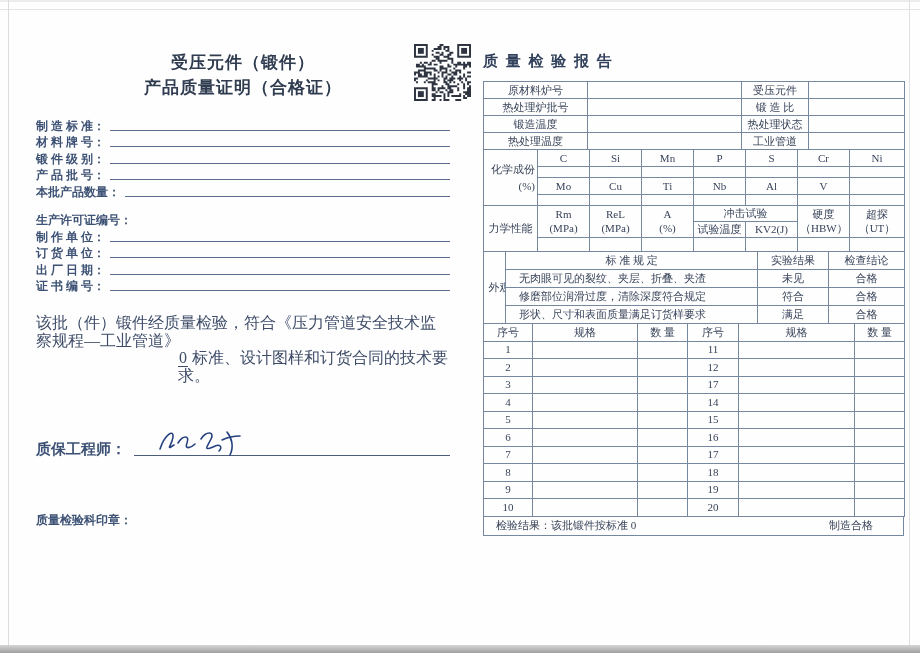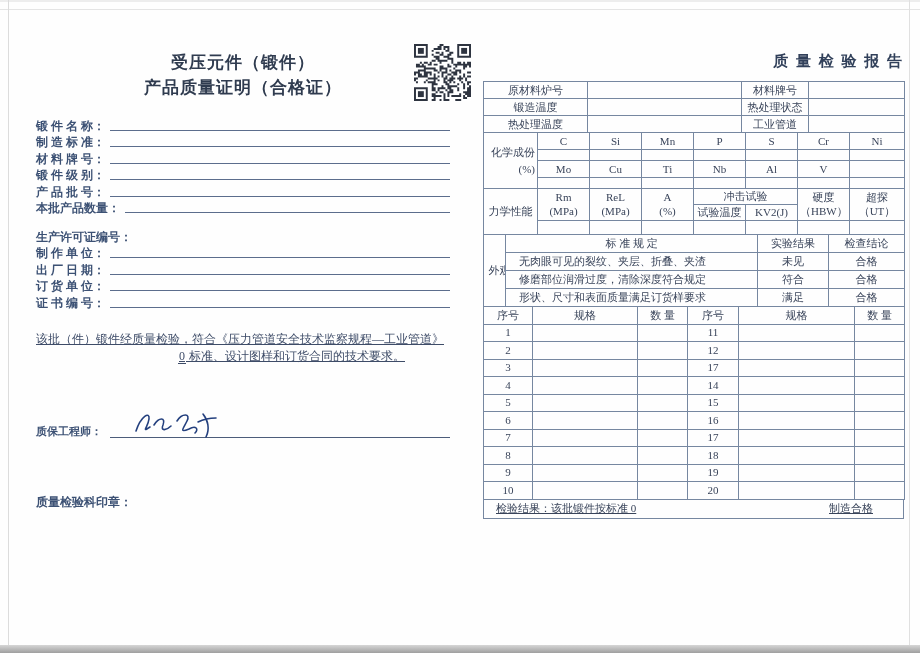--- a/index.html
+++ b/index.html
@@ -16,48 +16,48 @@
 
   
   .left-half{position:absolute;left:36px;top:38px;width:414px;margin-top:12px;}
   .cert-title{text-align:center;font-weight:bold;font-size:17px;line-height:25px;color:#2f3b4f;letter-spacing:1px;}
   .qr-wrap{position:absolute;left:414px;top:44px;width:57px;height:57px;}
   .fields{margin-top:16px;}
   .frow{display:flex;align-items:flex-end;height:16.5px;}
   .flabel{font-size:12px;font-weight:600;color:#3c5174;white-space:pre;line-height:14px;}
   .fline{flex:1;border-bottom:1px solid #5b6d8c;margin-left:5px;margin-bottom:2px;height:12px;}
   .license-block{margin-top:12px;}
-  .statement{margin-top:21px;font-size:12px;color:#3e4c68;line-height:17.5px;text-decoration:underline;}
+  .statement{margin-top:21px;font-size:16px;color:#3e4c68;line-height:17.5px;}
   .statement .line2{margin-left:142px;}
   .statement .uline{border-bottom:1px solid #3e4c68;padding:0 1px;}
   .engineer-row{display:flex;align-items:flex-end;margin-top:46px;height:26px;}
-  .engineer-row .flabel{font-size:11px;}
+  .engineer-row .flabel{font-size:15px;}
   .sig-line{flex:1;border-bottom:1px solid #4c5d7a;margin-left:8px;position:relative;height:100%;}
   .sig-line svg{position:absolute;left:18px;bottom:-3px;}
   .stamp-row{margin-top:54px;}
 
   
   .right-half{position:absolute;left:483px;top:52px;width:421px;}
-  .report-title{text-align:right;font-weight:bold;font-size:15px;letter-spacing:2px;color:#31405a;margin-bottom:11px;}
+  .report-title{text-align:left;font-weight:bold;font-size:15px;letter-spacing:2px;color:#31405a;margin-bottom:11px;}
   table{border-collapse:collapse;table-layout:fixed;width:421px;margin-top:-1px;}
   td{border:1px solid #7687a0;padding:0 2px;font-size:11px;color:#39445a;text-align:center;
      line-height:1.15;overflow:hidden;white-space:nowrap;}
   .t-info td{height:16px;}
   .t-chem td{height:16px;}
   .t-chem tr.blank td{height:10px;}
   .t-mech td{height:15px;}
   .t-mech tr.blank td{height:13px;}
   .t-app td{height:17px;}
   .t-app td.std-cell{text-align:left;padding-left:13px;}
   .t-serial td{height:16.5px;}
   .t-result td{height:18px;}
   .two-line span{display:block;line-height:1.2;}
   .vlbl span{display:inline-block;width:12px;word-break:break-all;line-height:16.5px;font-size:11px;color:#39445a;}
   .chem-lbl span{display:block;line-height:1.5;text-align:right;}
-  .result-flex{display:flex;justify-content:space-between;align-items:center;padding:0 28px 0 10px;text-decoration:underline;}
+  .result-flex{display:flex;justify-content:space-between;align-items:center;padding:0 28px 0 10px;}
   .report-footer{display:flex;align-items:flex-start;margin-top:13px;font-size:12.5px;font-weight:600;color:#3c5174;}
   .report-footer .sig{margin-top:-8px;}
   .sig path{fill:none;stroke:#2544a0;stroke-width:1.7;stroke-linecap:round;stroke-linejoin:round;}
   .qsig path{fill:none;stroke:#24407e;stroke-width:1.6;stroke-linecap:round;stroke-linejoin:round;}
 </style>
 </head>
 <body>
 
 <div class="page">
   <div class="edge-top2"></div>
@@ -67,24 +67,20 @@
   <div class="edge-bottom"></div>
 
   <div class="left-half">
     <div class="cert-title">
       <div>受压元件（锻件）</div>
       <div>产品质量证明（合格证）</div>
     </div>
 
     <div class="fields">
       <div class="frow">
-        <span class="flabel">锻 件 名 称：</span>
-        <span class="fline"></span>
-      </div>
-      <div class="frow">
         <span class="flabel">制 造 标 准：</span>
         <span class="fline"></span>
       </div>
       <div class="frow">
         <span class="flabel">材 料 牌 号：</span>
         <span class="fline"></span>
       </div>
       <div class="frow">
         <span class="flabel">锻 件 级 别：</span>
         <span class="fline"></span>
@@ -101,25 +97,25 @@
 
     <div class="license-block">
       <div class="frow">
         <span class="flabel">生产许可证编号：</span>
       </div>
       <div class="frow">
         <span class="flabel">制 作 单 位：</span>
         <span class="fline"></span>
       </div>
       <div class="frow">
+        <span class="flabel">订 货 单 位：</span>
+        <span class="fline"></span>
+      </div>
+      <div class="frow">
         <span class="flabel">出 厂 日 期：</span>
-        <span class="fline"></span>
-      </div>
-      <div class="frow">
-        <span class="flabel">订 货 单 位：</span>
         <span class="fline"></span>
       </div>
       <div class="frow">
         <span class="flabel">证 书 编 号：</span>
         <span class="fline"></span>
       </div>
     </div>
 
     <div class="statement">
       <div>该批（件）锻件经质量检验，符合《压力管道安全技术监察规程—工业管道》</div>
@@ -162,21 +158,27 @@
       <colgroup>
           <col style="width:104px">
           <col style="width:154px">
           <col style="width:67px">
           <col style="width:96px">
         </colgroup>
       <tbody>
           <tr>
         <td>原材料炉号</td>
         <td></td>
-        <td>材料牌号</td>
+        <td>受压元件</td>
+        <td></td>
+      </tr>
+      <tr>
+        <td>热处理炉批号</td>
+        <td></td>
+        <td>锻 造 比</td>
         <td></td>
       </tr>
       <tr>
         <td>锻造温度</td>
         <td></td>
         <td>热处理状态</td>
         <td></td>
       </tr>
       <tr>
         <td>热处理温度</td>

